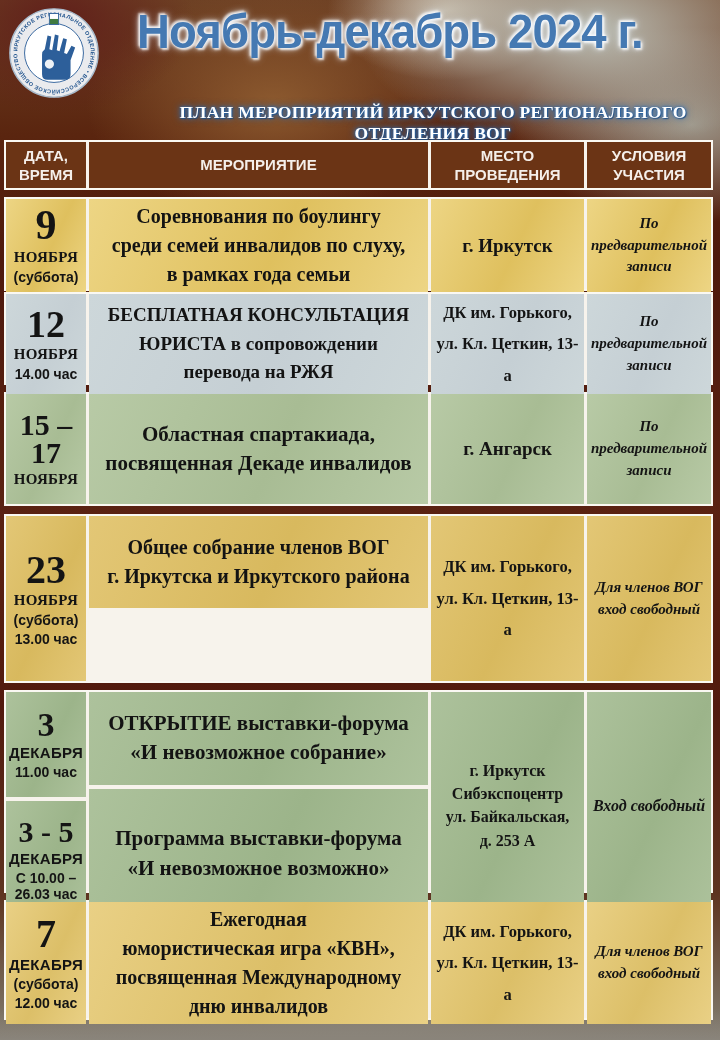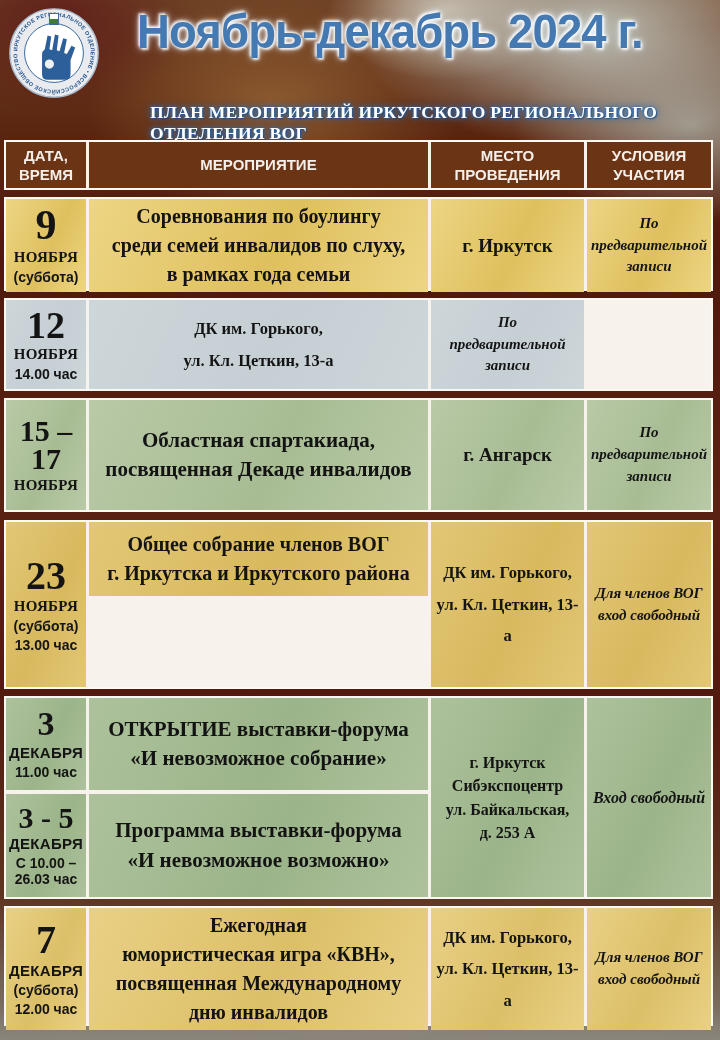--- a/index.html
+++ b/index.html
@@ -19,44 +19,44 @@
   .sans{font-family:"Liberation Sans",sans-serif;}
   .ml{white-space:pre-line;}
 
   
   .logo{position:absolute;left:8px;top:7px;width:92px;height:92px;}
   .title{position:absolute;top:5px;left:100px;right:40px;text-align:center;
     font-weight:bold;font-size:49px;color:#4579b2;line-height:1.1;
     text-shadow:0 0 2px #fff,0 0 5px rgba(255,255,255,.95),0 0 9px rgba(230,242,255,.9),
                 2px 2px 2px rgba(255,255,255,.65),-2px -2px 2px rgba(255,255,255,.6);}
   .title>span{display:inline-block;transform:scaleX(.93);letter-spacing:-1px;}
-  .subtitle{position:absolute;top:102px;left:150px;right:4px;
+  .subtitle{position:absolute;top:102px;left:150px;right:4px;text-align:center;
     font-family:"Liberation Serif",serif;font-weight:bold;font-size:17.5px;color:#ffffff;
     letter-spacing:.3px;
     text-shadow:0 0 2px #2a6cb4,0 0 5px #2a6cb4,0 0 8px rgba(42,108,180,.85),1px 1px 1px rgba(20,50,90,.8);}
 
   
   .schedule{position:absolute;top:140px;left:4px;width:709px;}
   .row{display:grid;grid-template-columns:80px 339px 153px 124px;gap:3px;
     background:#f7f3ec;border:2px solid rgba(250,248,242,.95);box-sizing:border-box;width:709px;}
   .thead{height:50px;}
   .thead .cell{background:#6b3415;color:#f5efea;font-weight:bold;font-size:15px;line-height:1.3;
     text-transform:uppercase;}
   .r1{--bg1:#edd584;--bg2:#dfc05e;height:94px;margin-top:7px;}
-  .r2{--bg1:#cdd7da;--bg2:#c5cfd4;height:93px;margin-top:7px;}
+  .r2{--bg1:#cdd7da;--bg2:#c5cfd4;height:93px;margin-top:1px;}
   .r3{--bg1:#b8caa6;--bg2:#a8bc94;height:114px;margin-top:7px;}
   .r4{--bg1:#e3c776;--bg2:#d8b95e;height:169px;margin-top:8px;}
   .r5{--bg1:#adc29c;--bg2:#9cb48a;height:203px;margin-top:7px;}
   .r6{--bg1:#e9d085;--bg2:#dcbf68;height:120px;margin-top:7px;}
   .cell{display:flex;flex-direction:column;align-items:center;justify-content:center;
     text-align:center;padding:3px 5px;box-sizing:border-box;
     background:linear-gradient(115deg,var(--bg1),var(--bg2) 55%,var(--bg1));}
   .vsplit{display:flex;flex-direction:column;gap:4px;background:#f7f3ec;padding:0;}
   .vsplit>.subcell{display:flex;flex-direction:column;align-items:center;justify-content:center;
-    text-align:center;padding:8px 5px;box-sizing:border-box;
+    text-align:center;padding:17px 5px;box-sizing:border-box;
     background:linear-gradient(115deg,var(--bg1),var(--bg2) 55%,var(--bg1));}
   .fix70{flex:0 0 70px;} .fix92{flex:0 0 92px;} .grow{flex:1 1 auto;}
 
   
   .d-day{font-family:"Liberation Serif",serif;font-weight:bold;color:#141414;line-height:.95;}
   .sz42{font-size:42px;} .sz38{font-size:38px;} .sz40{font-size:40px;}
   .sz34{font-size:34px;} .sz30{font-size:30px;}
   .d-month{font-weight:bold;color:#141414;font-size:15px;margin-top:3px;letter-spacing:.3px;}
   .d-note,.d-time{font-family:"Liberation Sans",sans-serif;font-weight:bold;color:#141414;
     font-size:14px;margin-top:3px;}
@@ -133,20 +133,25 @@
       </div>
     </div>
 
     <div class="row r2">
       <div class="cell">
         <div class="d-day sz38">12</div>
         <div class="d-month serif">НОЯБРЯ</div>
         <div class="d-time">14.00 час</div>
       </div>
       <div class="cell">
+        <div class="ev ev19 ml">БЕСПЛАТНАЯ КОНСУЛЬТАЦИЯ
+ЮРИСТА в сопровождении
+перевода на РЖЯ</div>
+      </div>
+      <div class="cell">
         <div class="pl pl16 ml">ДК им. Горького,
 ул. Кл. Цеткин, 13-а</div>
       </div>
       <div class="cell">
         <div class="cond ml">По
 предварительной
 записи</div>
       </div>
     </div>
 

